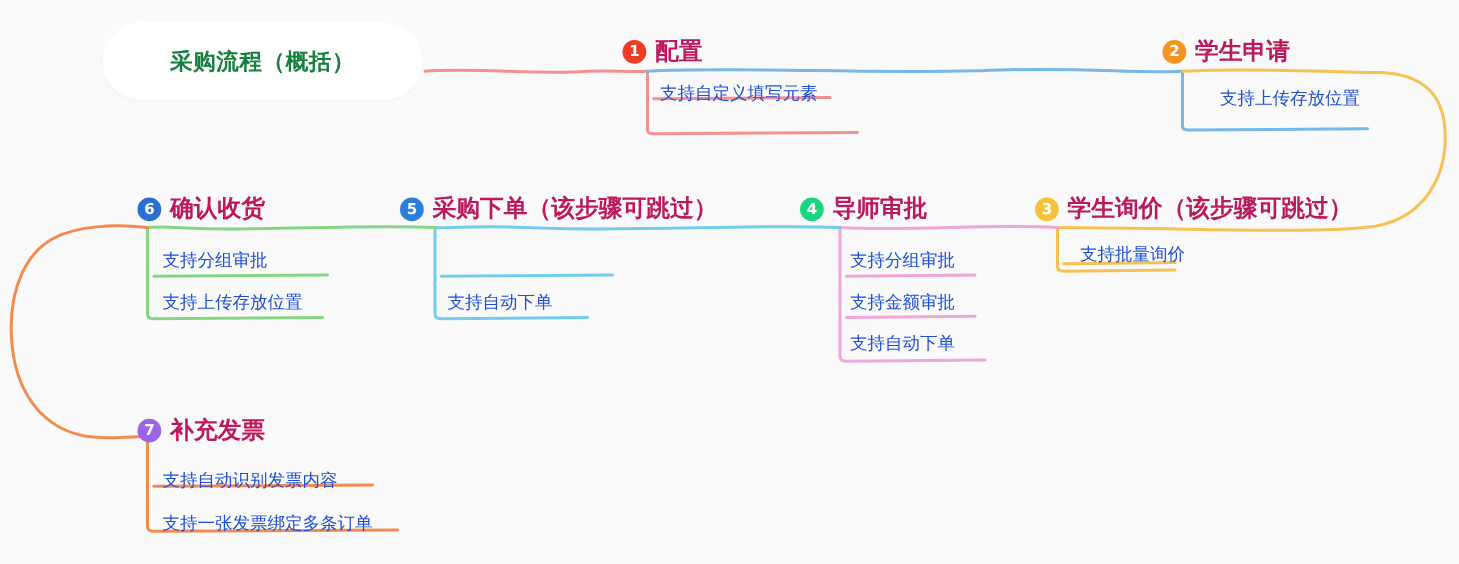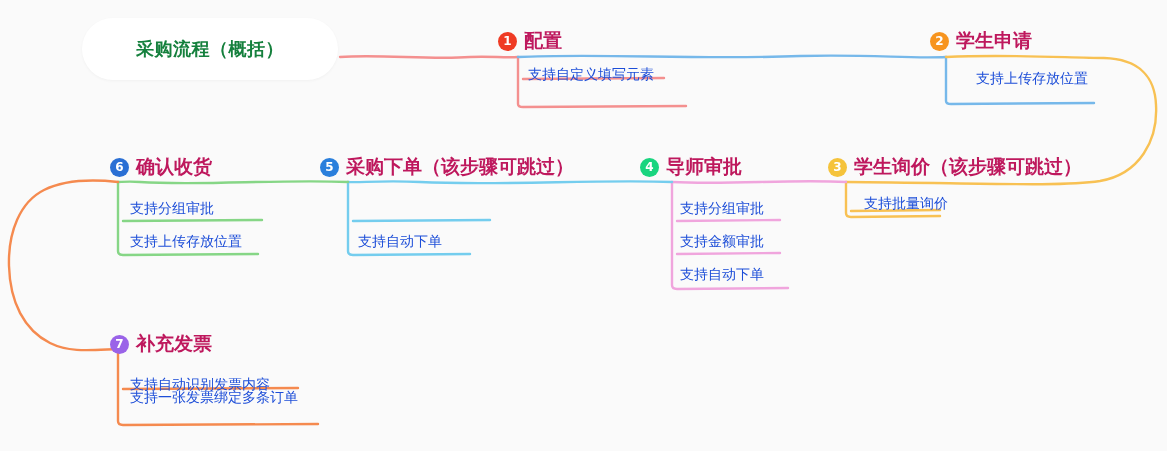--- a/index.html
+++ b/index.html
@@ -213,17 +213,17 @@
 
   <div class="node" style="left:110px; top:331px;">
     <div class="node-head">
       <span class="badge" style="background: rgb(154, 99, 232);">7</span>
       <span class="node-title">补充发票</span>
     </div>
   </div>
   <div class="leaf" style="left:130px; top:375px;">
     <span>支持自动识别发票内容</span>
   </div>
-  <div class="leaf" style="left:130px; top:388px;">
+  <div class="leaf" style="left:130px; top:409px;">
     <span>支持一张发票绑定多条订单</span>
   </div>
 
 </div>
 
 </body></html>

